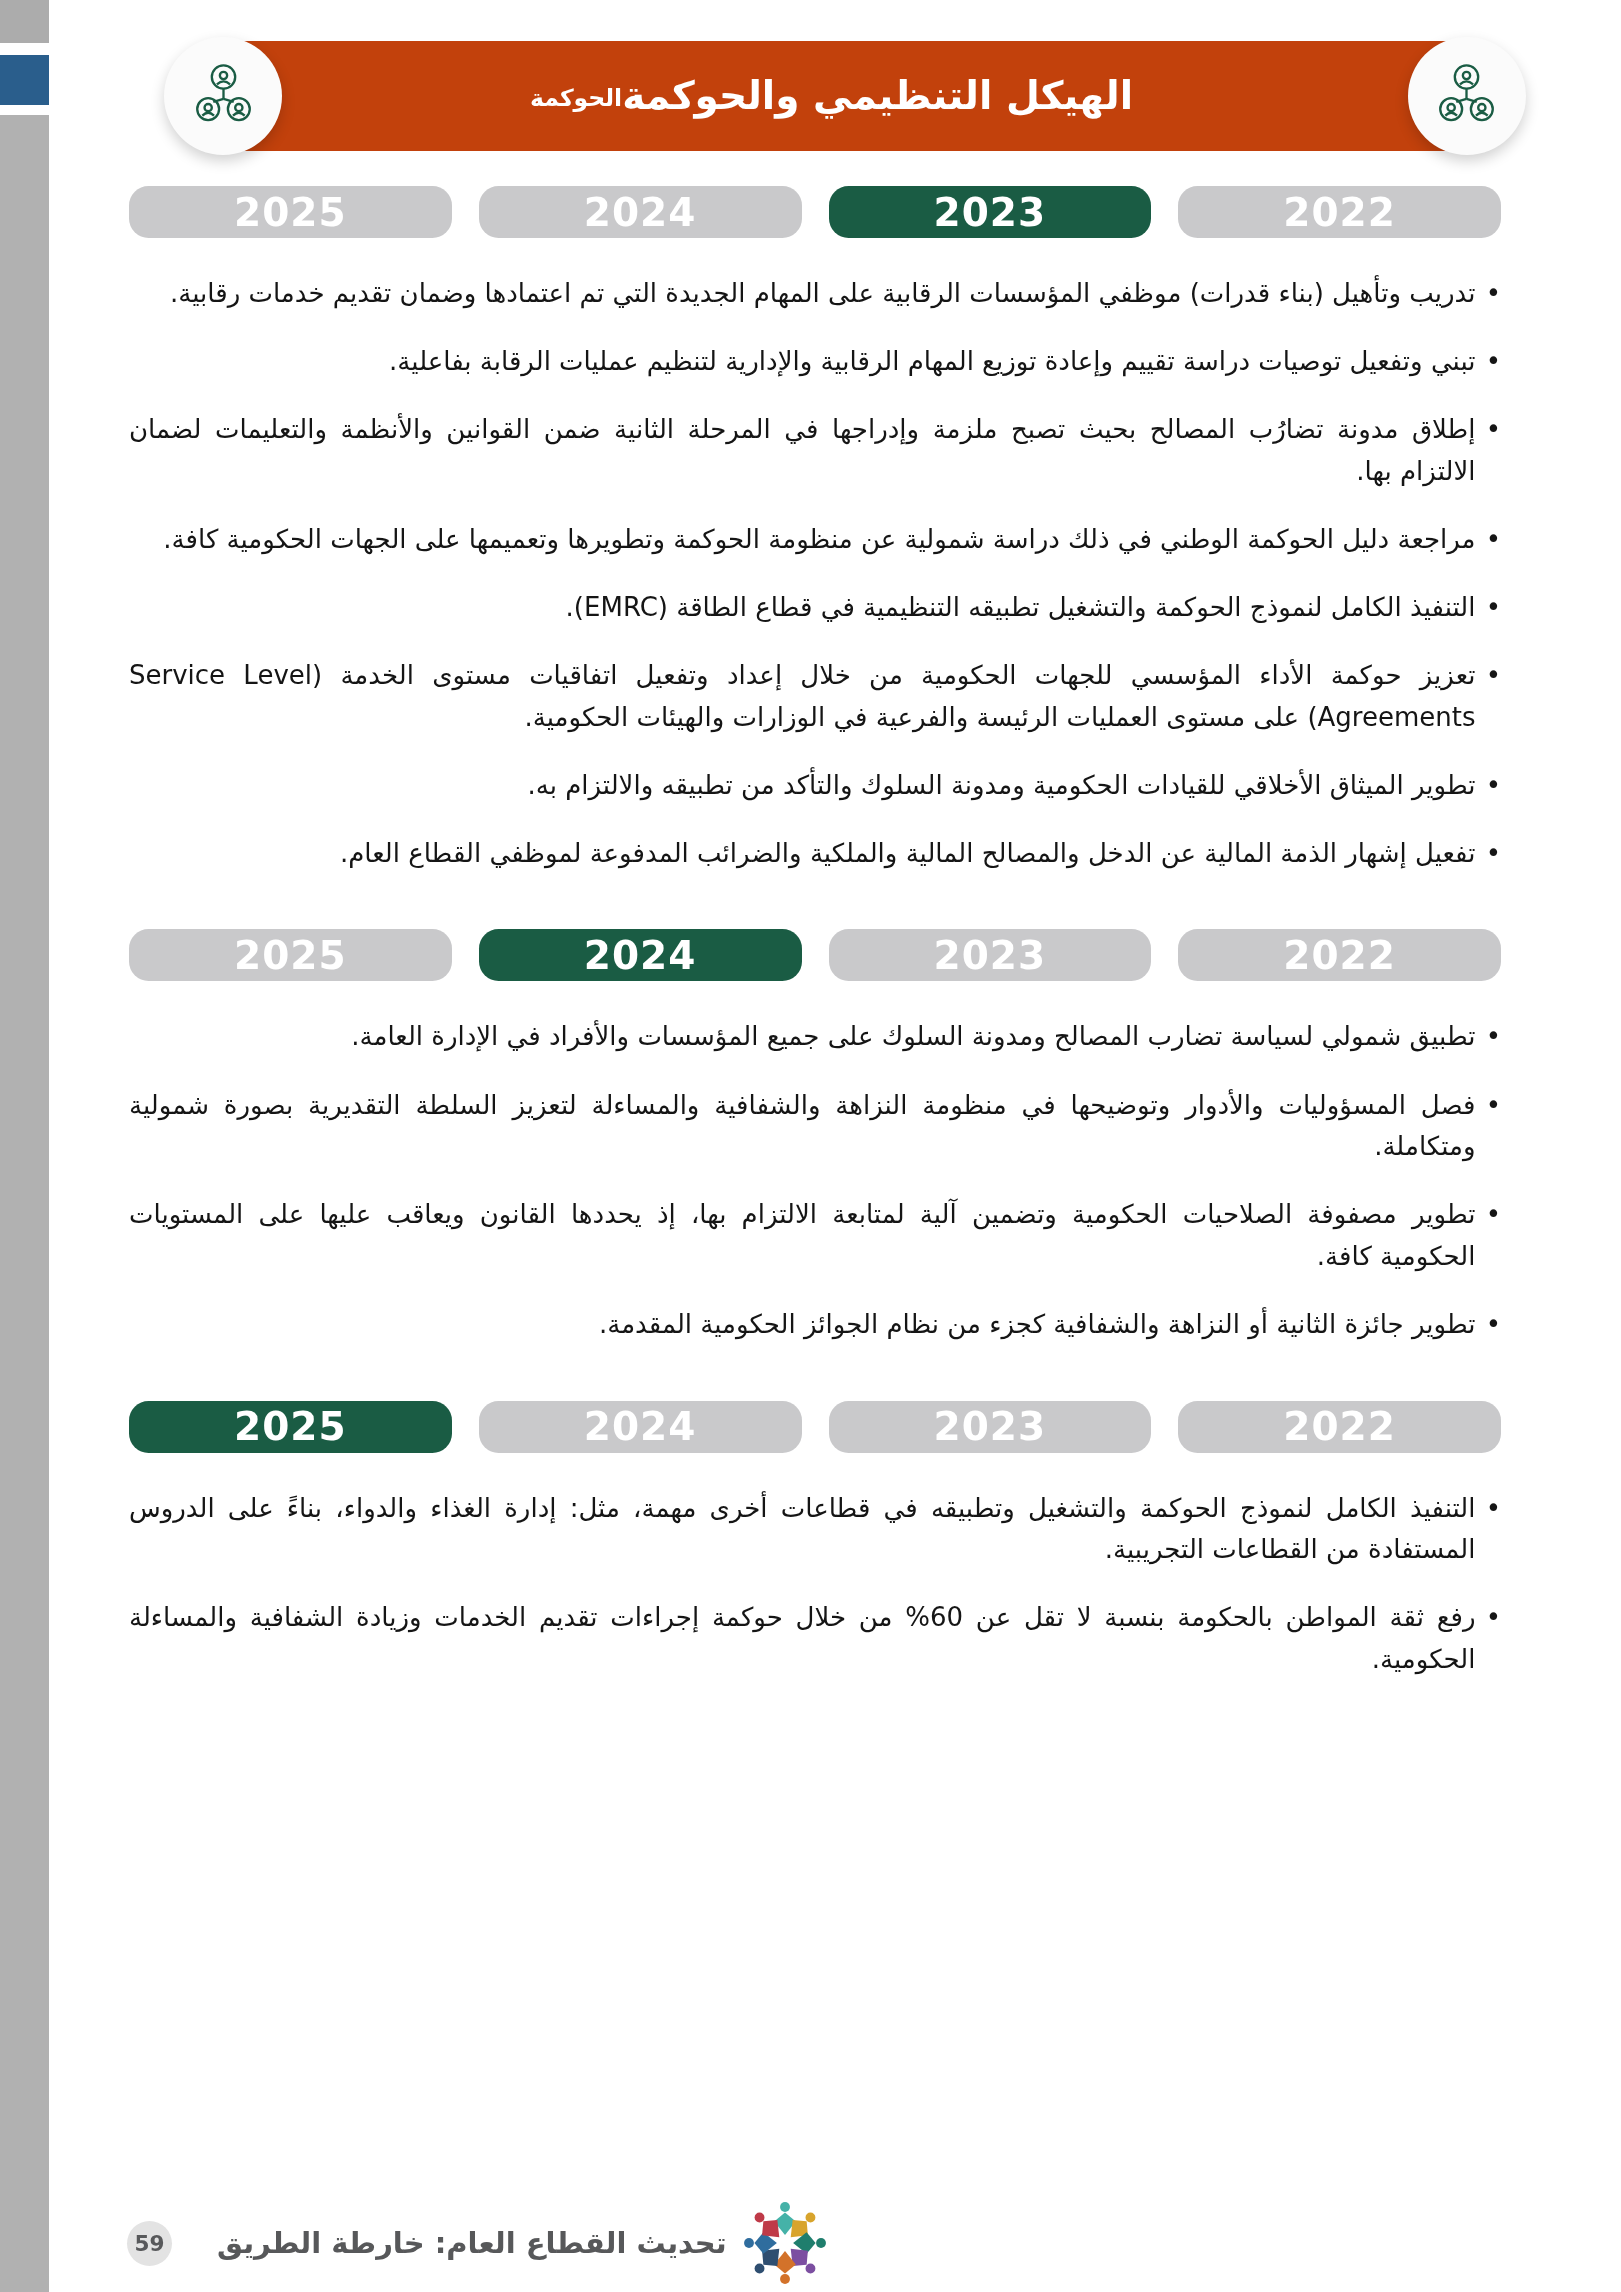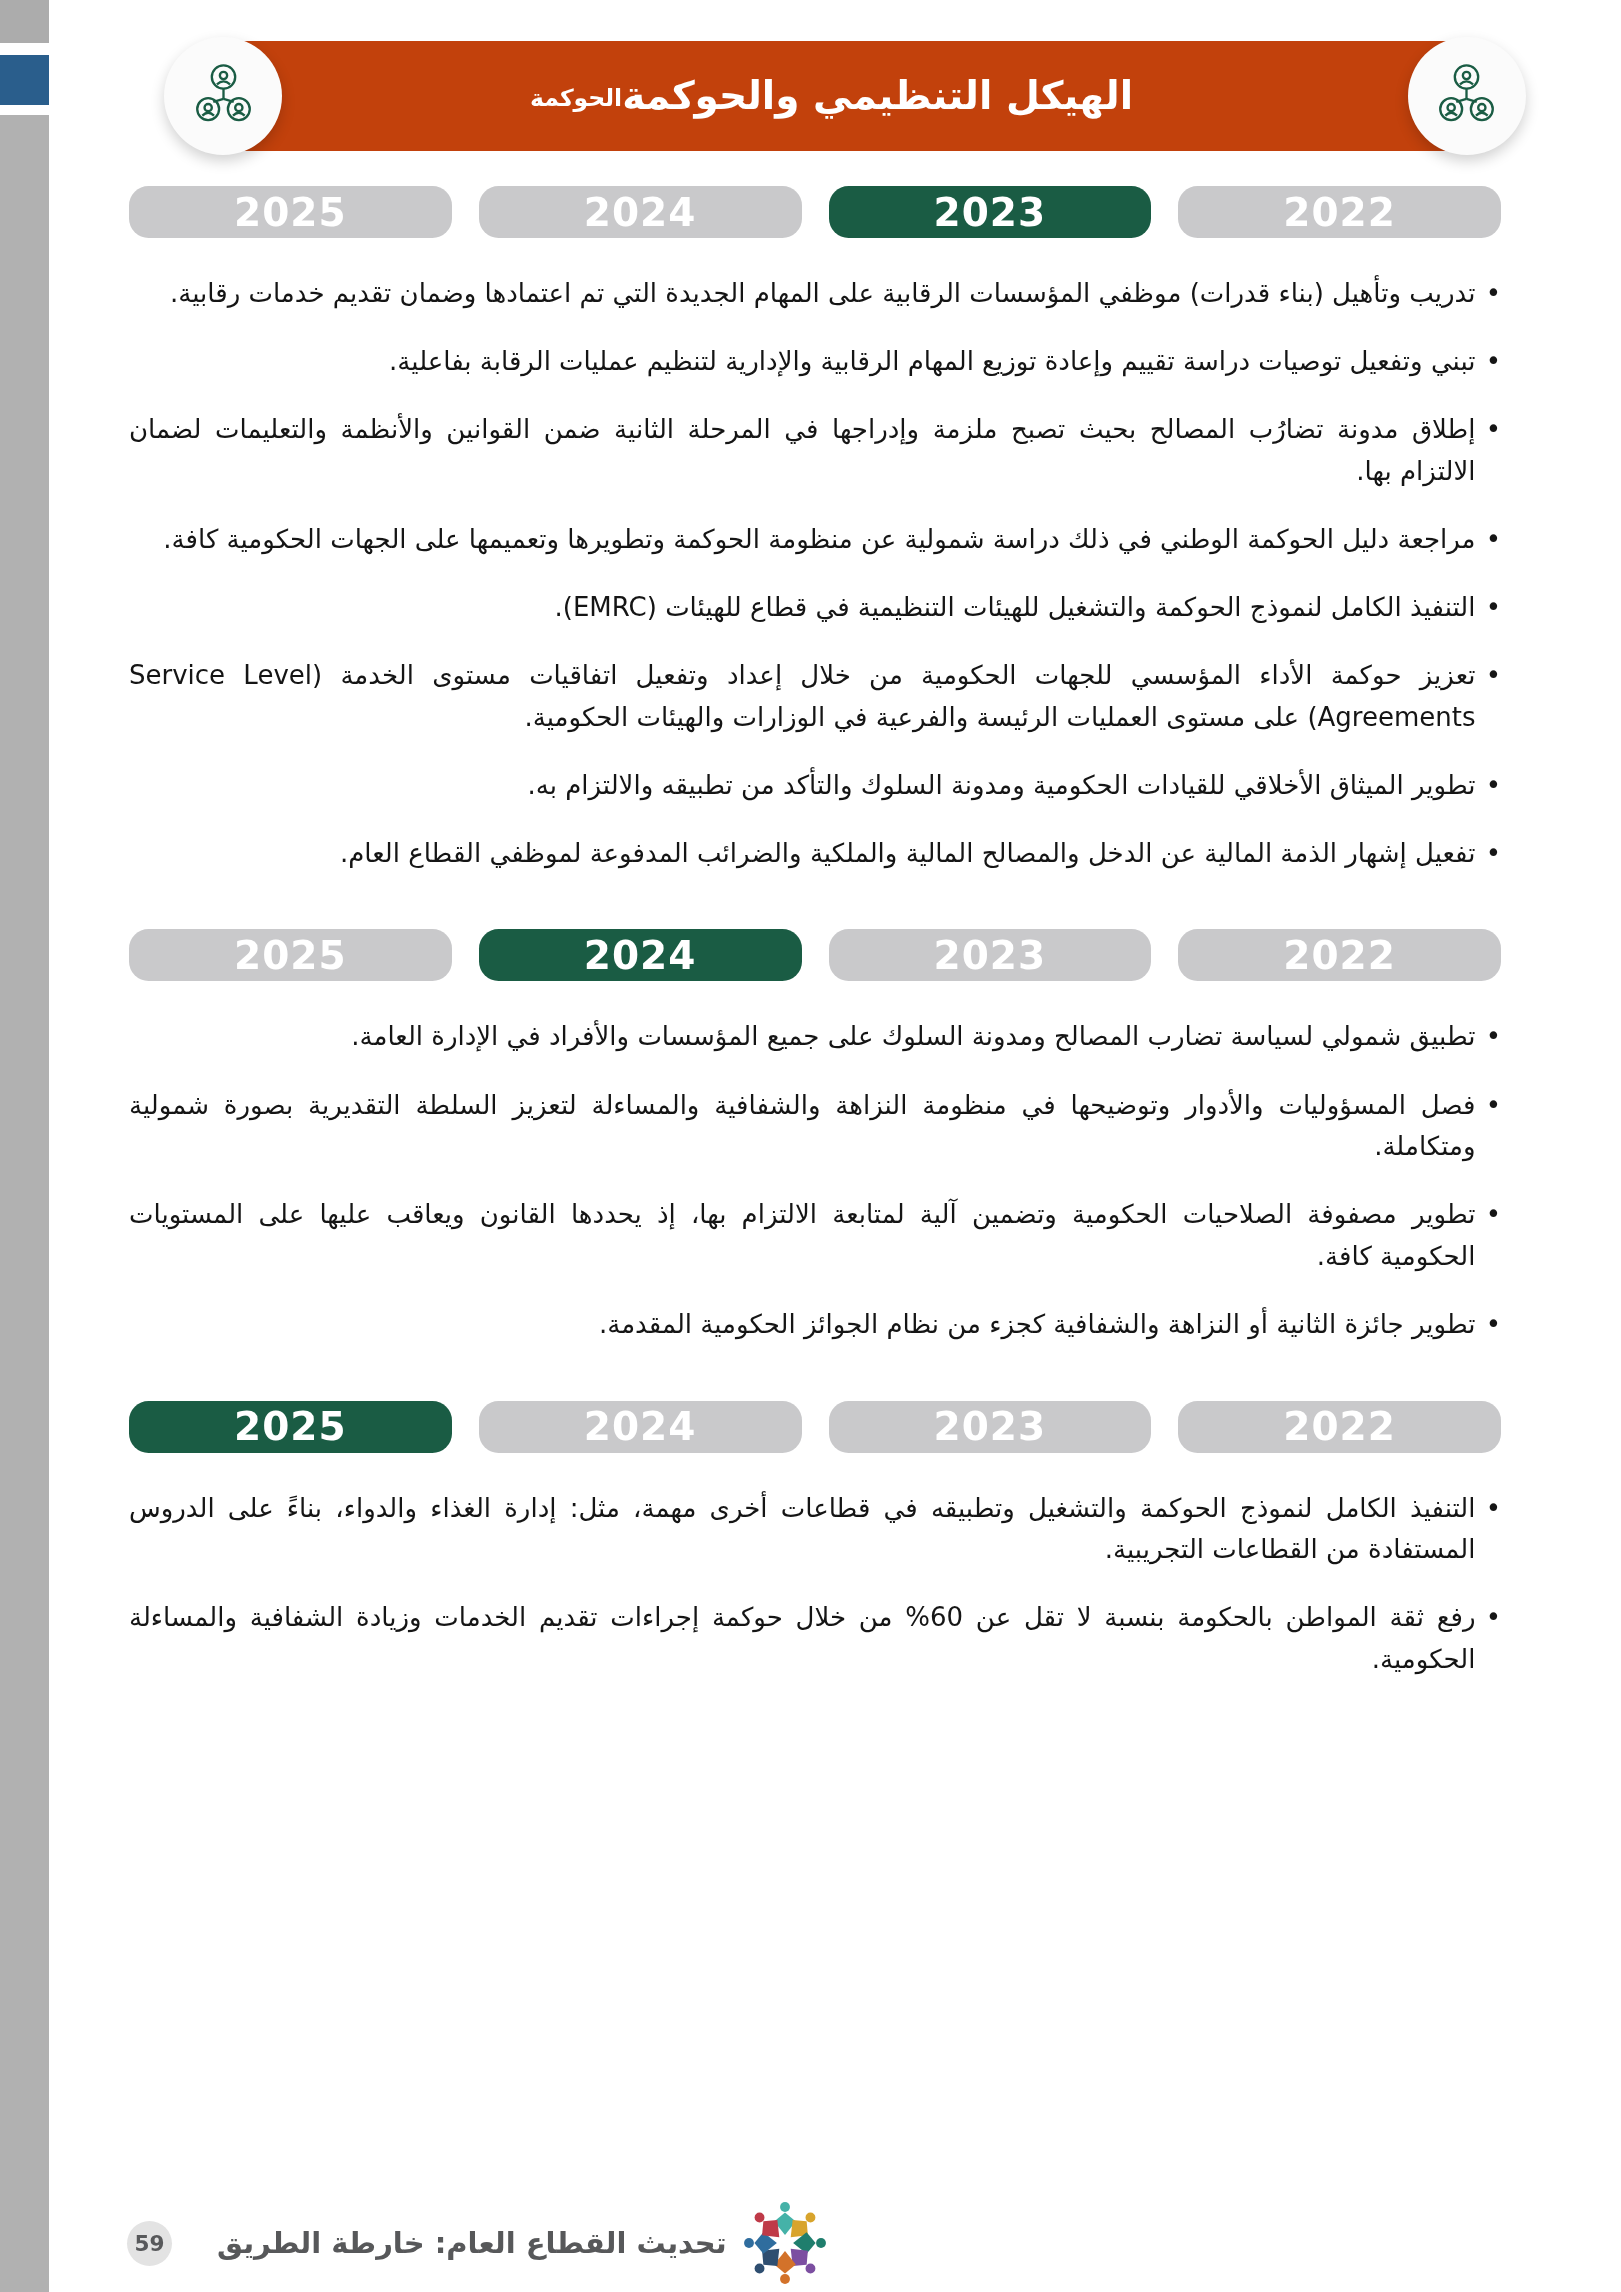--- a/index.html
+++ b/index.html
@@ -109,21 +109,21 @@
       <div class="pill">2025</div>
       <div class="pill">2024</div>
       <div class="pill active">2023</div>
       <div class="pill">2022</div>
     </div>
     <ul class="bullets">
       <li><span>تدريب وتأهيل (بناء قدرات) موظفي المؤسسات الرقابية على المهام الجديدة التي تم اعتمادها وضمان تقديم خدمات رقابية.</span></li>
       <li><span>تبني وتفعيل توصيات دراسة تقييم وإعادة توزيع المهام الرقابية والإدارية لتنظيم عمليات الرقابة بفاعلية.</span></li>
       <li><span>إطلاق مدونة تضارُب المصالح بحيث تصبح ملزمة وإدراجها في المرحلة الثانية ضمن القوانين والأنظمة والتعليمات لضمان الالتزام بها.</span></li>
       <li><span>مراجعة دليل الحوكمة الوطني في ذلك دراسة شمولية عن منظومة الحوكمة وتطويرها وتعميمها على الجهات الحكومية كافة.</span></li>
-      <li><span>التنفيذ الكامل لنموذج الحوكمة والتشغيل للهيئات التنظيمية في قطاع للهيئات (EMRC).</span></li>
+      <li><span>التنفيذ الكامل لنموذج الحوكمة والتشغيل تطبيقه التنظيمية في قطاع الطاقة (EMRC).</span></li>
       <li><span>تعزيز حوكمة الأداء المؤسسي للجهات الحكومية من خلال إعداد وتفعيل اتفاقيات مستوى الخدمة (Service Level Agreements) على مستوى العمليات الرئيسة والفرعية في الوزارات والهيئات الحكومية.</span></li>
       <li><span>تطوير الميثاق الأخلاقي للقيادات الحكومية ومدونة السلوك والتأكد من تطبيقه والالتزام به.</span></li>
       <li><span>تفعيل إشهار الذمة المالية عن الدخل والمصالح المالية والملكية والضرائب المدفوعة لموظفي القطاع العام.</span></li>
     </ul>
 
     <div class="pills" dir="ltr">
       <div class="pill">2025</div>
       <div class="pill active">2024</div>
       <div class="pill">2023</div>
       <div class="pill">2022</div>

